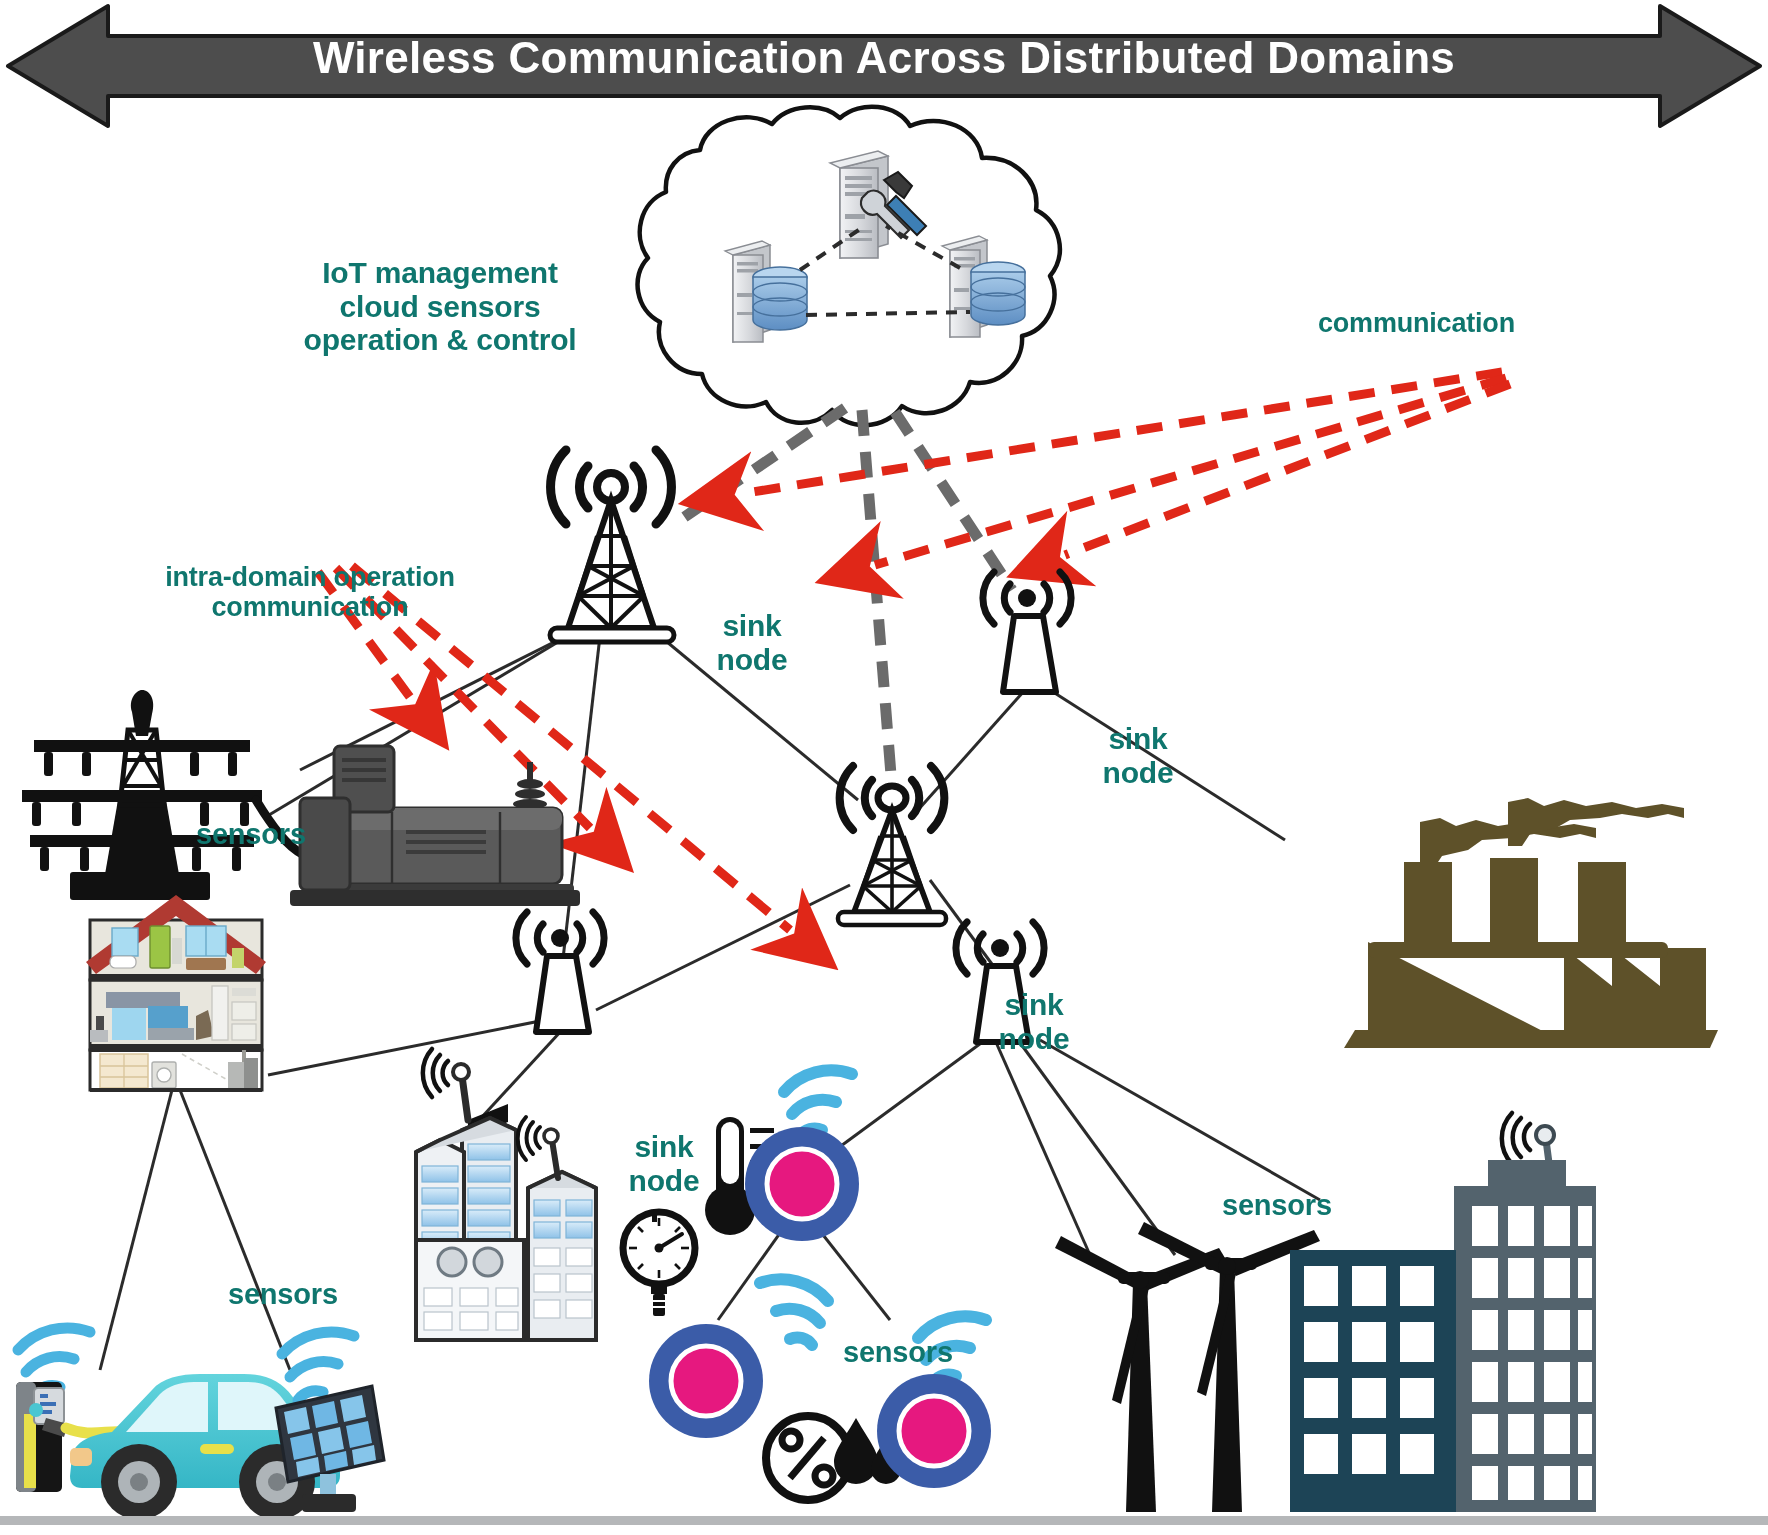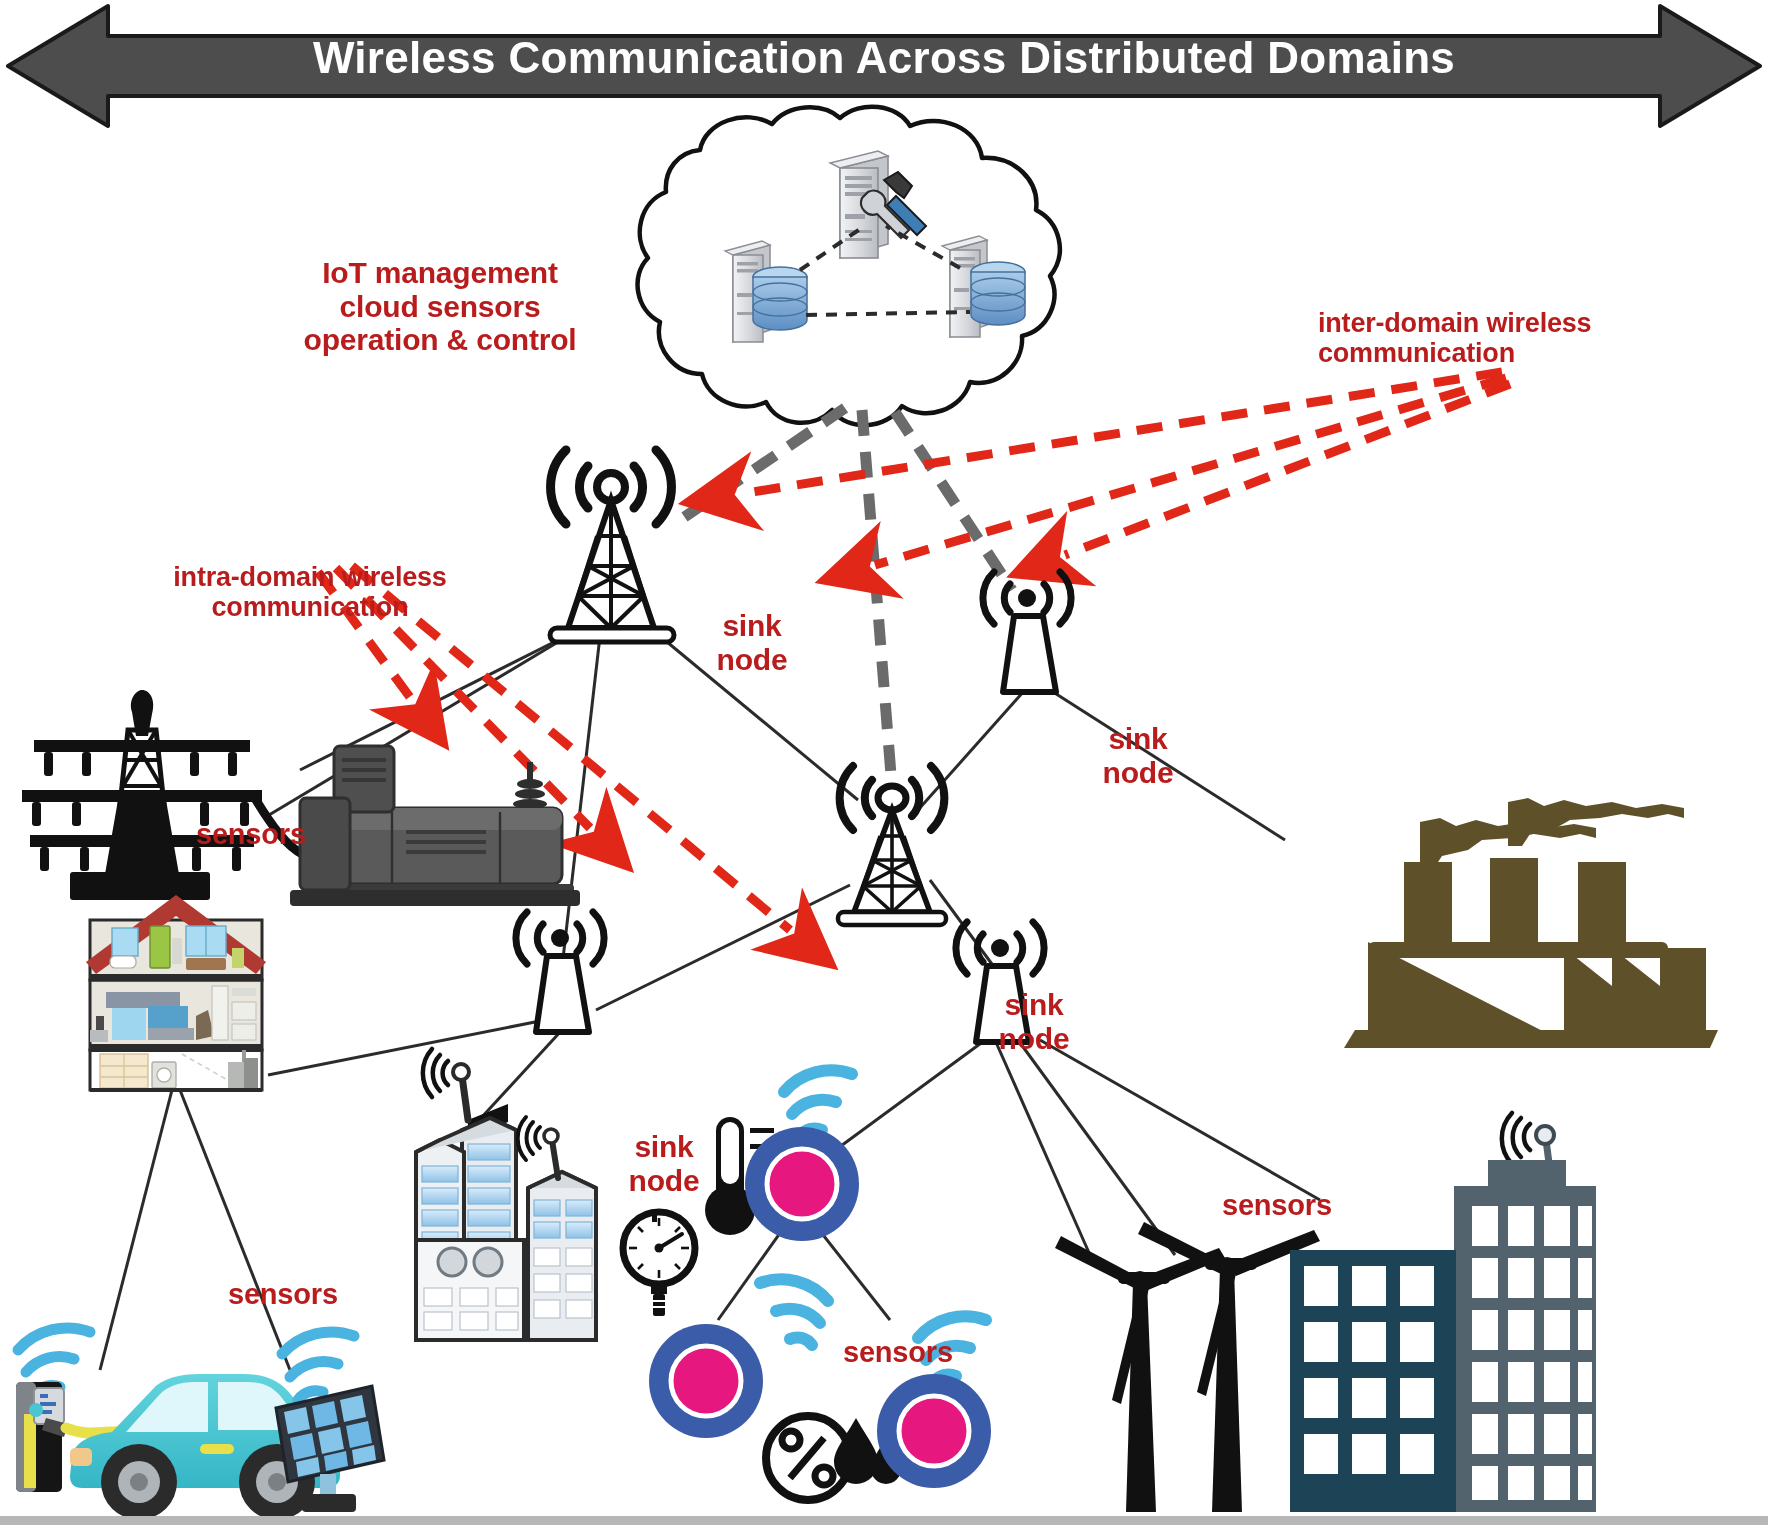--- a/index.html
+++ b/index.html
@@ -1,19 +1,19 @@
 <!DOCTYPE html>
 <html><head>
 <meta charset="utf-8">
 <style>
   html,body{margin:0;padding:0;background:#ffffff;}
   body{width:1768px;height:1535px;font-family:"Liberation Sans",sans-serif;overflow:hidden;position:relative;}
   #stage{position:relative;width:1768px;height:1535px;background:#fff;}
   svg#scene{position:absolute;left:0;top:0;width:1768px;height:1535px;}
-  .lbl{position:absolute;font-family:"Liberation Sans",sans-serif;font-weight:bold;color:#b91c1c;line-height:1.12;letter-spacing:-0.2px;}
+  .lbl{position:absolute;font-family:"Liberation Sans",sans-serif;font-weight:bold;color:#0f766e;line-height:1.12;letter-spacing:-0.2px;}
   .lbl.c{text-align:center;}
   .lbl.l{text-align:left;}
   .banner-text{position:absolute;left:0;top:33px;width:1768px;text-align:center;color:#fff;font-size:44px;font-weight:bold;font-family:"Liberation Sans",sans-serif;letter-spacing:0.3px;}
 </style>
 </head>
 <body>
 
 <div id="stage">
 
 <svg id="scene" viewBox="0 0 1768 1535">
@@ -684,26 +684,25 @@
 
 <div class="banner-text">Wireless Communication Across Distributed Domains</div>
 
 <div class="lbl c" style="left:280px;top:256px;width:320px;font-size:30px;">
   <div>IoT management</div>
   <div>cloud sensors</div>
   <div>operation &amp; control</div>
 </div>
 
 <div class="lbl l" style="left:1318px;top:308px;width:400px;font-size:27px;">
-  <div>inter-domain wireless</div>
   <div>communication</div>
 </div>
 
 <div class="lbl c" style="left:140px;top:562px;width:340px;font-size:27px;">
-  <div>intra-domain wireless</div>
+  <div>intra-domain operation</div>
   <div>communication</div>
 </div>
 
 <div class="lbl c" style="left:692px;top:609px;width:120px;font-size:30px;">
   <div>sink</div>
   <div>node</div>
 </div>
 
 <div class="lbl c" style="left:1078px;top:722px;width:120px;font-size:30px;">
   <div>sink</div>

